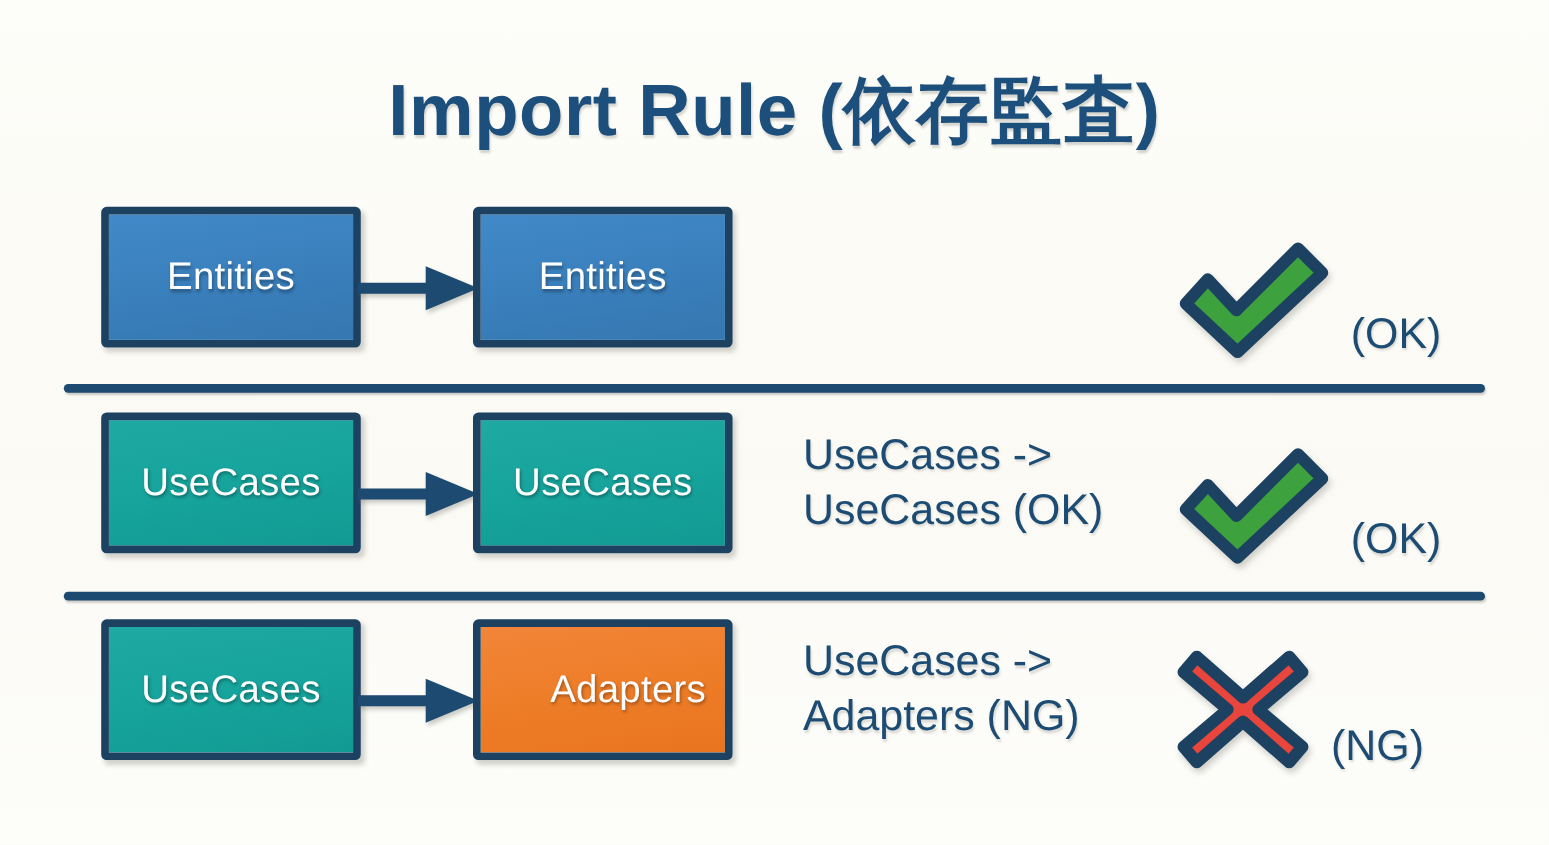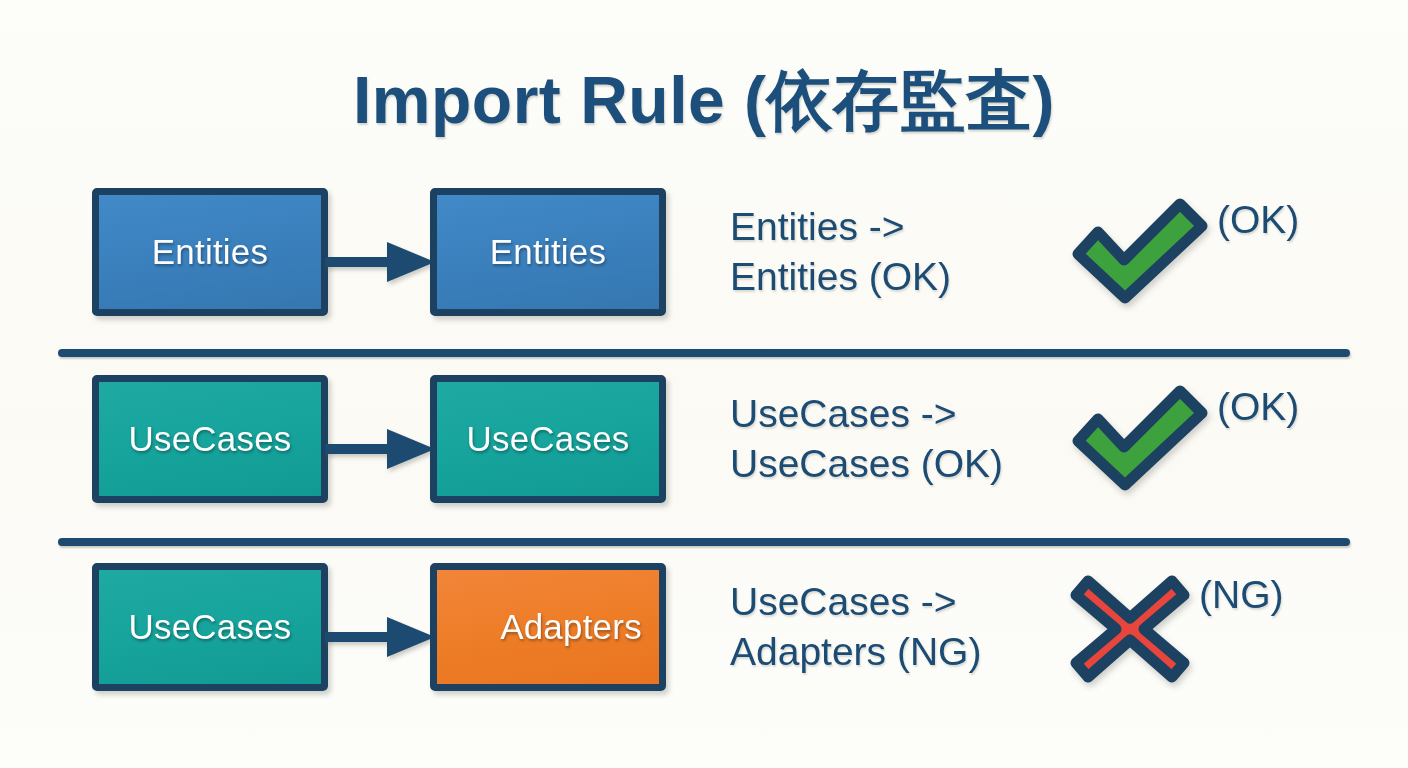--- a/index.html
+++ b/index.html
@@ -102,22 +102,22 @@
   }
 
   
   .verdict {
     position: absolute;
     left: 1068px;
     top: 10px;
     width: 290px;
     height: 128px;
     display: flex;
-    align-items: flex-start;
-    gap: 7px;
+    align-items: flex-end;
+    gap: 18px;
   }
   .mark {
     flex: 0 0 auto;
     width: 142px;
     height: 106px;
     filter: drop-shadow(2px 4px 3px rgba(110,110,100,0.32));
   }
   .mark.cross { width: 124px; height: 112px; }
   .verdict-label {
     font-size: 39px;
@@ -153,22 +153,20 @@
     </div>
 
     <svg class="arrow" viewBox="0 0 112 44" preserveAspectRatio="none">
       <path d="M0,17 L62,17 L62,2 L110,22 L62,42 L62,27 L0,27 Z" fill="#1d4a71"></path>
     </svg>
 
     <div class="box box-right fill-blue">
       <span class="box-label">Entities</span>
     </div>
 
-    <div class="rule-text">Entities -&gt;
-Entities (OK)</div>
 
     <div class="verdict">
       <svg class="mark" viewBox="0 0 142 106">
         <path d="M10,56 L30,34 L56,62 L112,6 L134,28 L57,100 Z" fill="#3da13d" stroke="#1d4161" stroke-width="11" stroke-linejoin="round"></path>
       </svg>
       <span class="verdict-label">(OK)</span>
     </div>
   </div>
 
   <div class="divider" id="divider-0"></div>

